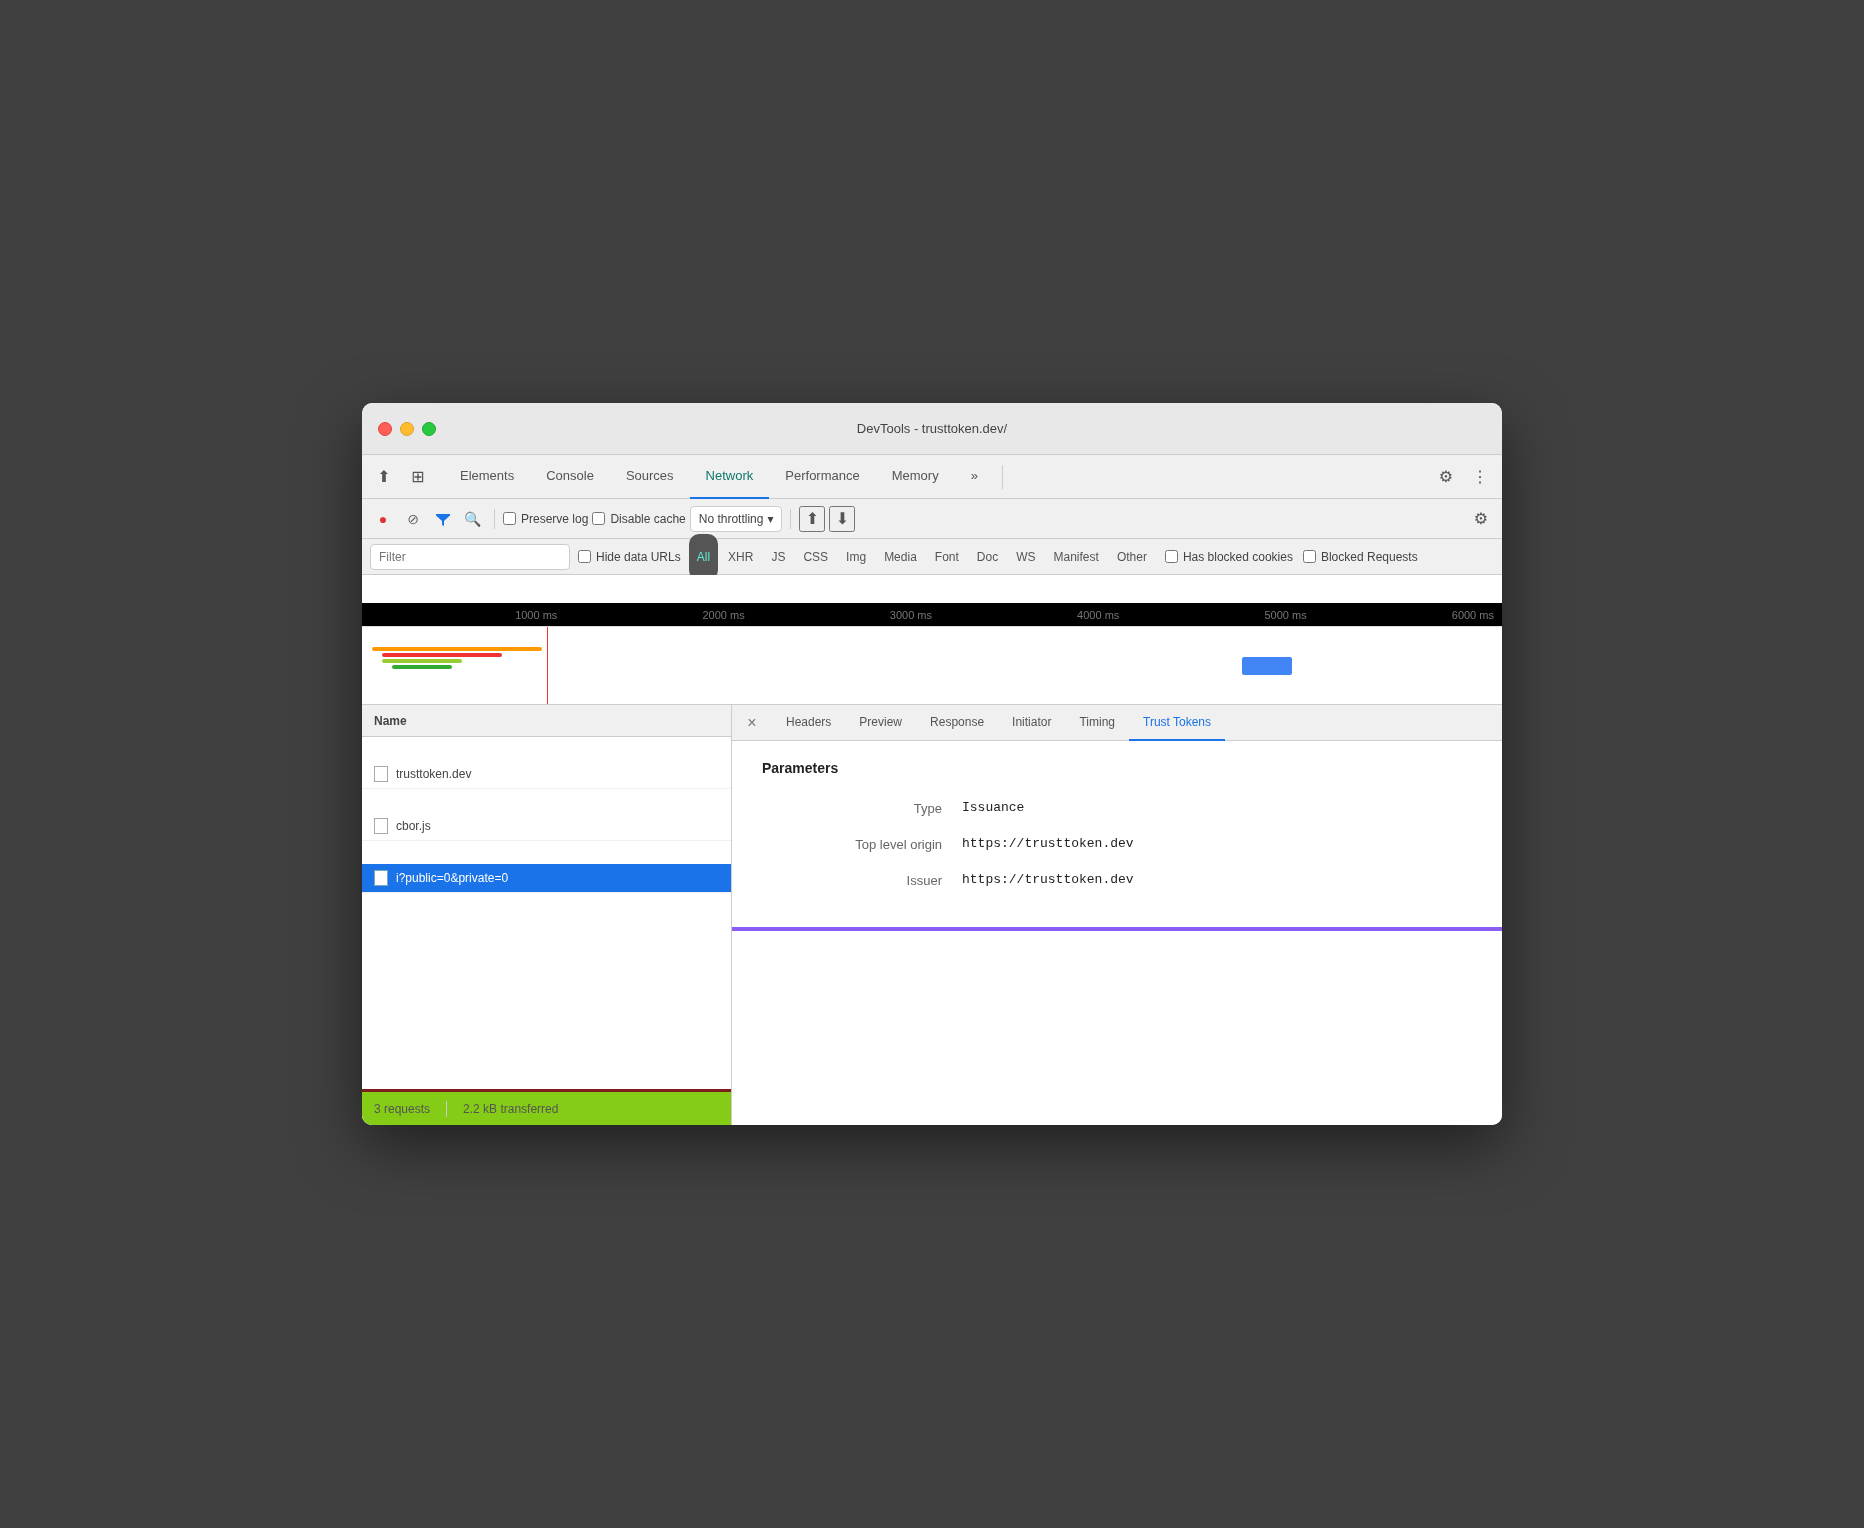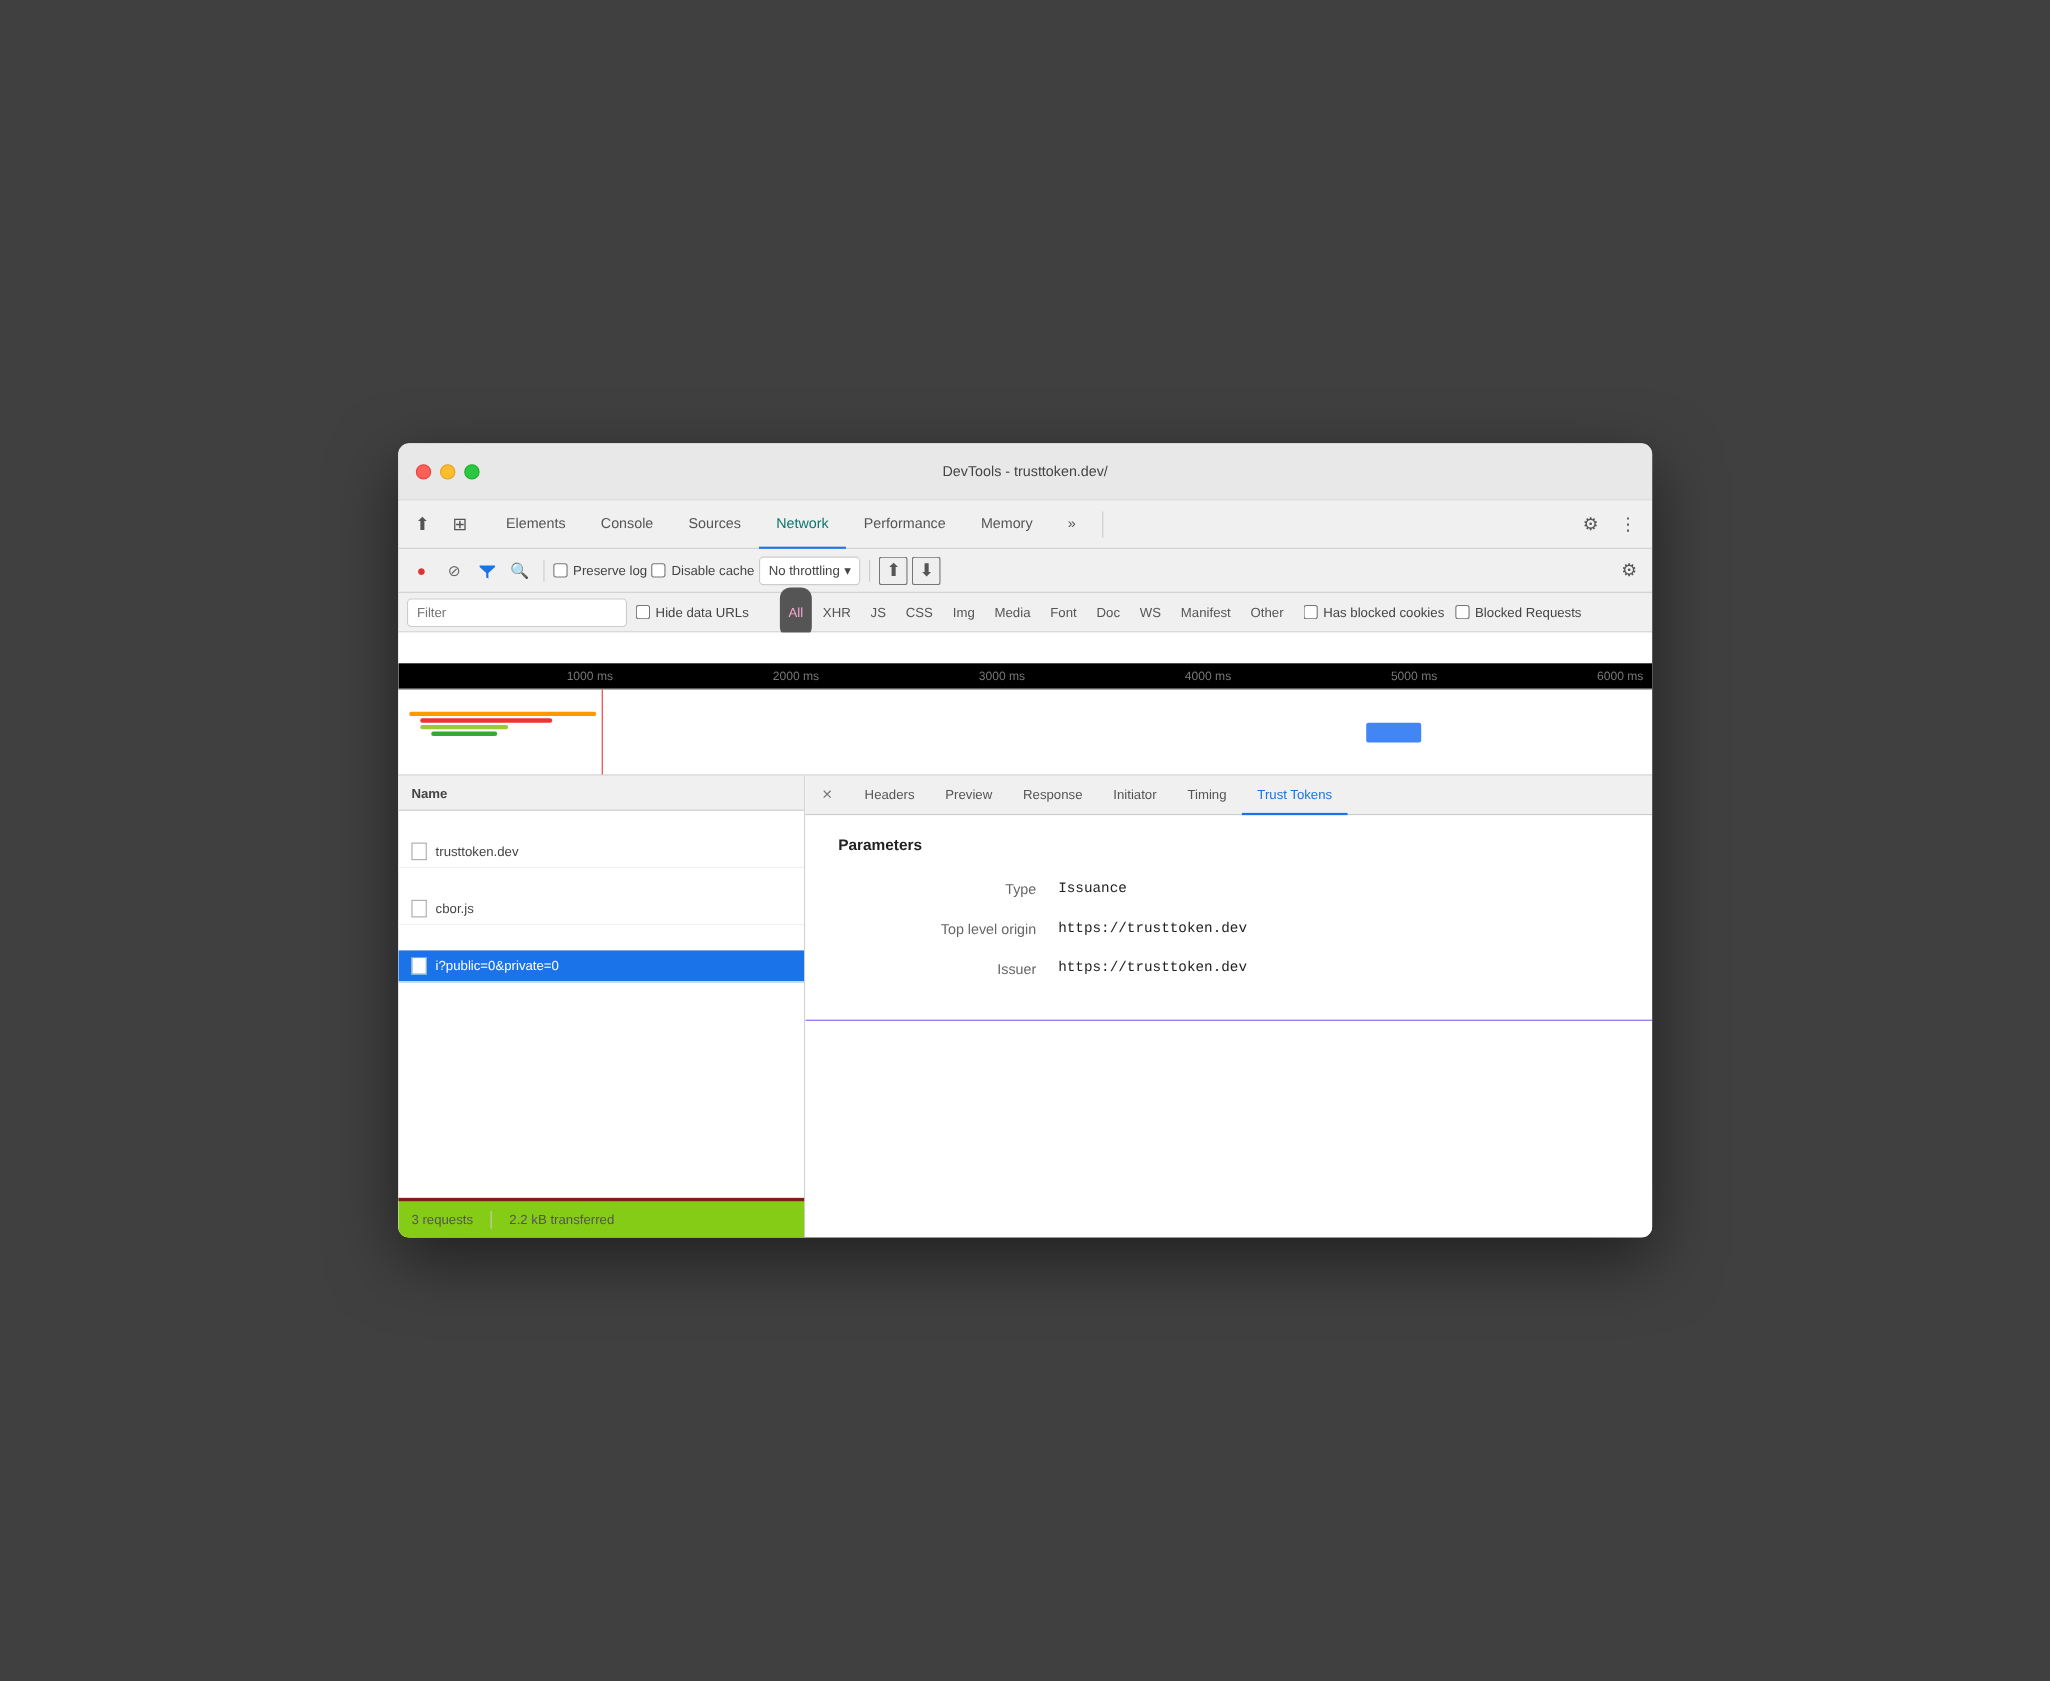--- a/index.html
+++ b/index.html
@@ -205,24 +205,23 @@
       font-size: 12px;
     }
     .filter-type {
       padding: 2px 8px;
       border-radius: 4px;
       cursor: pointer;
       color: #555;
     }
     .filter-type.all {
       background: #555;
-      color: #f9a8d4;
+      color: #5eead4;
       border-radius: 10px;
       padding: 16px 8px;
-      margin-left: 20px;
     }
     
     .timeline {
       background: #fff;
       height: 130px;
       border-bottom: 1px solid #ccc;
       position: relative;
       overflow: hidden;
     }
     .timeline-ruler {
@@ -383,21 +382,21 @@
       border-bottom: 2px solid #1a73e8;
     }
     
     .trust-tokens-content {
       flex: 1;
       overflow-y: auto;
       padding: 0;
     }
     .section {
       padding: 19px 30px;
-      border-bottom: 1px solid #8b5cf6;
+      border-bottom: 4px solid #8b5cf6;
     }
     .section-title {
       font-size: 14px;
       font-weight: 700;
       color: #222;
       margin-bottom: 24px;
     }
     .field-row {
       display: flex;
       align-items: flex-start;

